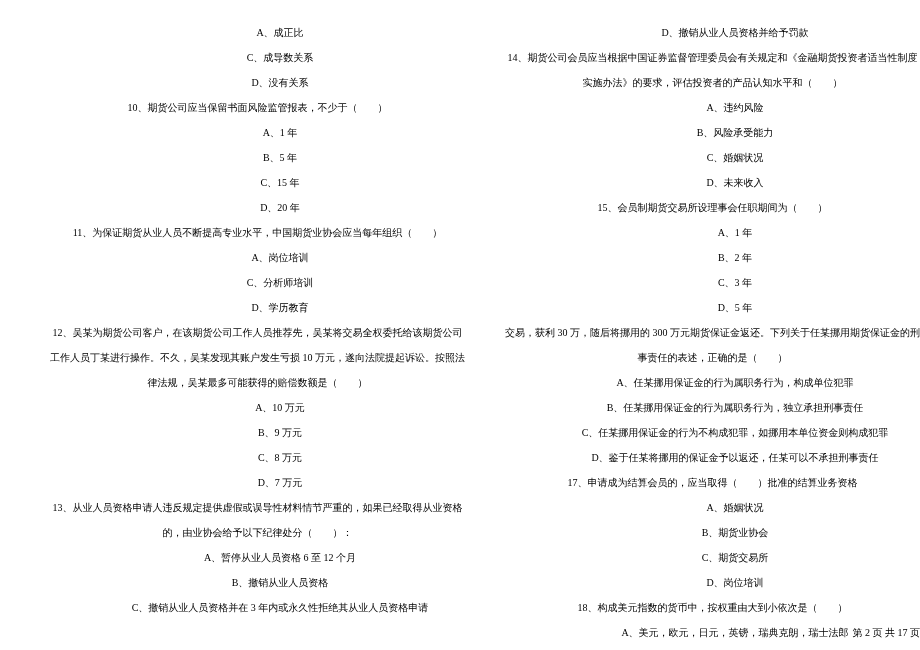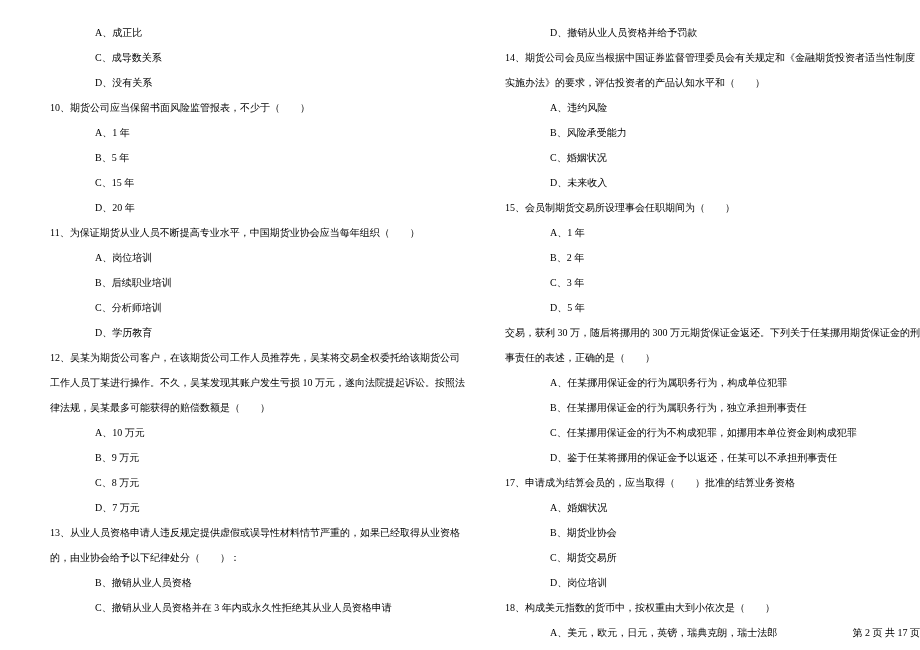--- a/index.html
+++ b/index.html
@@ -15,20 +15,21 @@
       font-size: 10px;
       color: #000000;
       position: relative;
       overflow: hidden;
     }
     .page-container {
       display: flex;
       width: 100%;
       height: 620px;
       padding: 20px 30px 0 50px;
+      text-align: center;
     }
     .column {
       flex: 1;
       display: flex;
       flex-direction: column;
     }
     .column-left {
       padding-right: 20px;
     }
     .column-right {
@@ -64,32 +65,32 @@
       <div class="line option">A、成正比</div>
       <div class="line option">C、成导数关系</div>
       <div class="line option">D、没有关系</div>
       <div class="line question">10、期货公司应当保留书面风险监管报表，不少于（　　）</div>
       <div class="line option">A、1 年</div>
       <div class="line option">B、5 年</div>
       <div class="line option">C、15 年</div>
       <div class="line option">D、20 年</div>
       <div class="line question">11、为保证期货从业人员不断提高专业水平，中国期货业协会应当每年组织（　　）</div>
       <div class="line option">A、岗位培训</div>
-      <div class="line option">B、后续职业培训</div>
       <div class="line option">C、分析师培训</div>
       <div class="line option">D、学历教育</div>
       <div class="line question">12、吴某为期货公司客户，在该期货公司工作人员推荐先，吴某将交易全权委托给该期货公司</div>
       <div class="line question-continue">工作人员丁某进行操作。不久，吴某发现其账户发生亏损 10 万元，遂向法院提起诉讼。按照法</div>
       <div class="line question-continue">律法规，吴某最多可能获得的赔偿数额是（　　）</div>
       <div class="line option">A、10 万元</div>
       <div class="line option">B、9 万元</div>
       <div class="line option">C、8 万元</div>
       <div class="line option">D、7 万元</div>
       <div class="line question">13、从业人员资格申请人违反规定提供虚假或误导性材料情节严重的，如果已经取得从业资格</div>
       <div class="line question-continue">的，由业协会给予以下纪律处分（　　）：</div>
+      <div class="line option">A、暂停从业人员资格 6 至 12 个月</div>
       <div class="line option">B、撤销从业人员资格</div>
       <div class="line option">C、撤销从业人员资格并在 3 年内或永久性拒绝其从业人员资格申请</div>
     </div>
   <div class="column column-right" id="col-right">
       <div class="line option">D、撤销从业人员资格并给予罚款</div>
       <div class="line question">14、期货公司会员应当根据中国证券监督管理委员会有关规定和《金融期货投资者适当性制度</div>
       <div class="line question-continue">实施办法》的要求，评估投资者的产品认知水平和（　　）</div>
       <div class="line option">A、违约风险</div>
       <div class="line option">B、风险承受能力</div>
       <div class="line option">C、婚姻状况</div>

